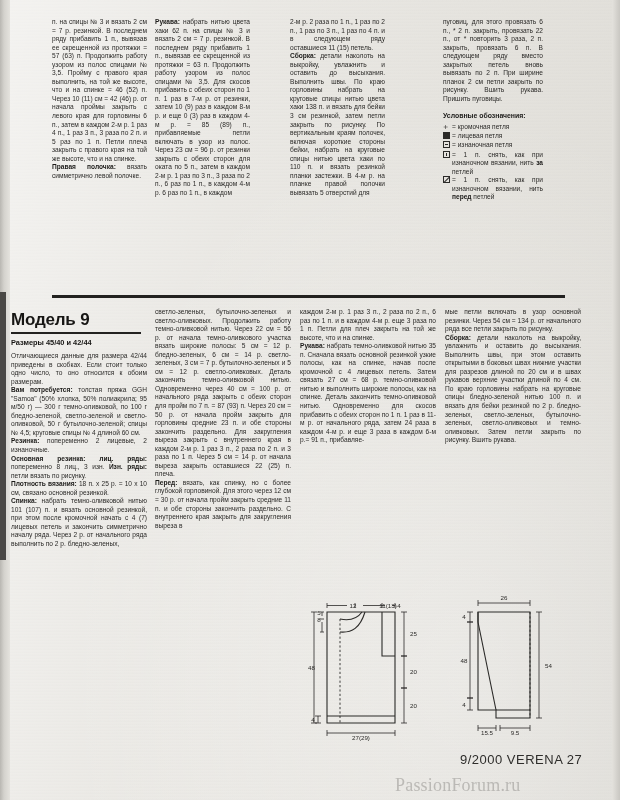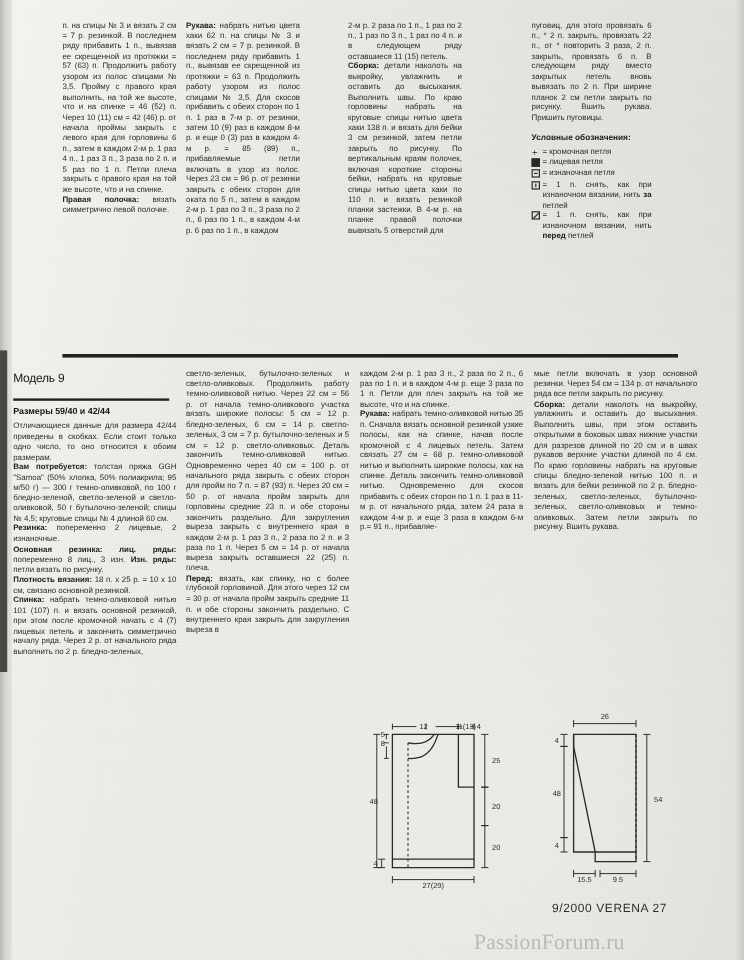--- a/index.html
+++ b/index.html
@@ -143,22 +143,22 @@
   
   .m9 {
     position: absolute;
     left: 0; top: 302px;
     width: 620px; height: 498px;
   }
   .m9-title {
     position: absolute;
     left: 11px; top: 8px;
     width: 130px;
-    font-size: 10px;
-    font-weight: normal;
+    font-size: 17px;
+    font-weight: bold;
     color: #171614;
     letter-spacing: -0.2px;
   }
   .m9-title-rule {
     position: absolute;
     left: 11px; top: 30px;
     width: 130px; height: 2px;
     background: #232220;
   }
   .m9-sizes {
@@ -180,21 +180,21 @@
     position: absolute;
     left: 300px; top: 588px;
     width: 300px; height: 160px;
   }
   .schem svg { display: block; }
 
   
   .footer {
     position: absolute;
     left: 460px; top: 752px;
-    font-size: 10px;
+    font-size: 13px;
     letter-spacing: 0.5px;
     color: #2e2d2b;
     font-family: "Liberation Sans", sans-serif;
   }
   .watermark {
     position: absolute;
     left: 395px; top: 775px;
     font-size: 18px;
     color: rgba(150,148,143,0.55);
     font-family: "Liberation Serif", serif;
@@ -261,21 +261,21 @@
       </div>
     </div>
   </div>
 
   <div class="rule"></div>
 
   <div class="m9">
 
     <div class="m9-title">Модель 9</div>
     <div class="m9-title-rule"></div>
-    <div class="m9-sizes">Размеры 59/40 и 42/44</div>
+    <div class="m9-sizes">Размеры 45/40 и 42/44</div>
 
     <div class="col m9-c1">
       <p>Отличающиеся данные для размера 42/44 приведены в скобках. Если стоит только одно число, то оно относится к обоим размерам.</p>
       <p><b>Вам потребуется:</b><span> толстая пряжа GGH "Samoa" (50% хлопка, 50% полиакрила; 95 м/50 г) — 300 г темно-оливковой, по 100 г бледно-зеленой, светло-зеленой и светло-оливковой, 50 г бутылочно-зеленой; спицы № 4,5; круговые спицы № 4 длиной 60 см.</span></p>
       <p><b>Резинка:</b><span> попеременно 2 лицевые, 2 изнаночные.</span></p>
       <p><b>Основная резинка: лиц. ряды:</b><span> попеременно 8 лиц., 3 изн. </span><b>Изн. ряды:</b><span> петли вязать по рисунку.</span></p>
       <p><b>Плотность вязания:</b><span> 18 п. х 25 р. = 10 х 10 см, связано основной резинкой.</span></p>
       <p><b>Спинка:</b><span> набрать темно-оливковой нитью 101 (107) п. и вязать основной резинкой, при этом после кромочной начать с 4 (7) лицевых петель и закончить симметрично началу ряда. Через 2 р. от начального ряда выполнить по 2 р. бледно-зеленых,</span></p>
     </div>
 

